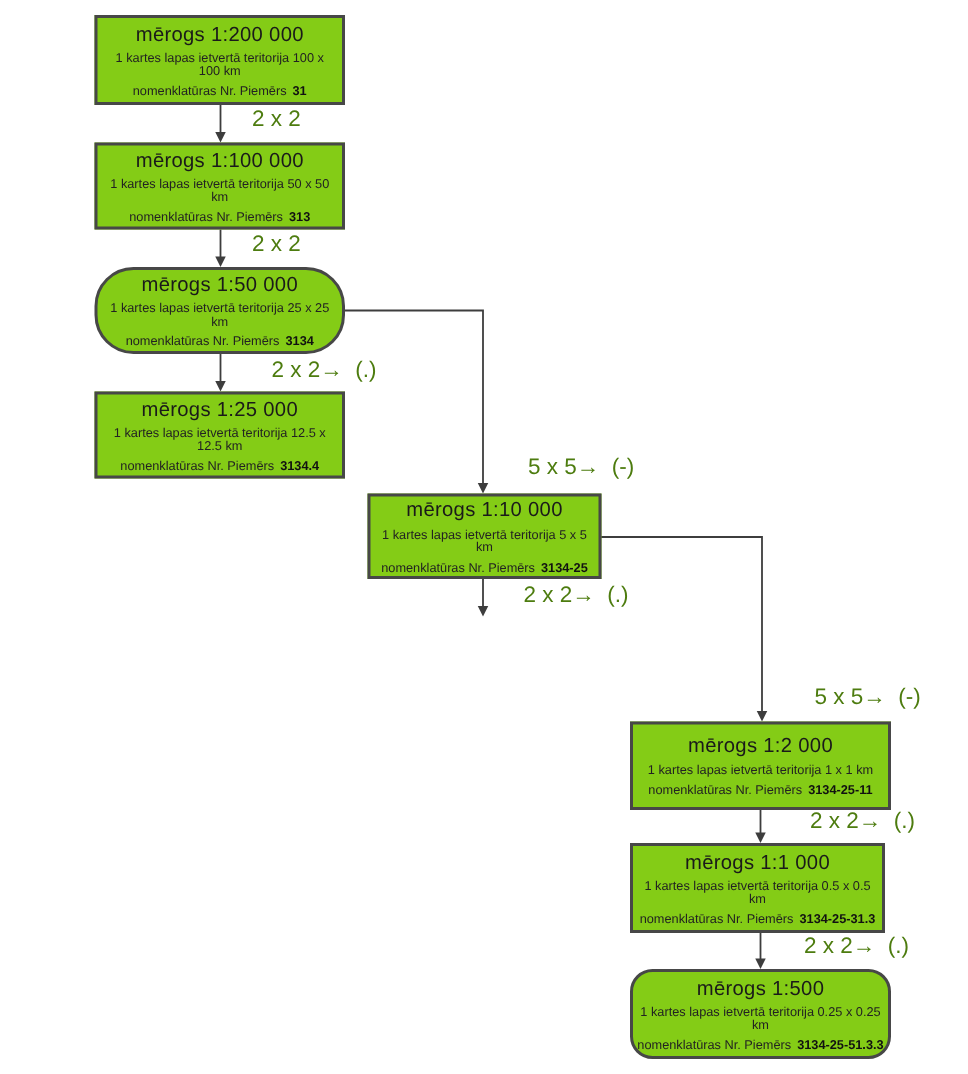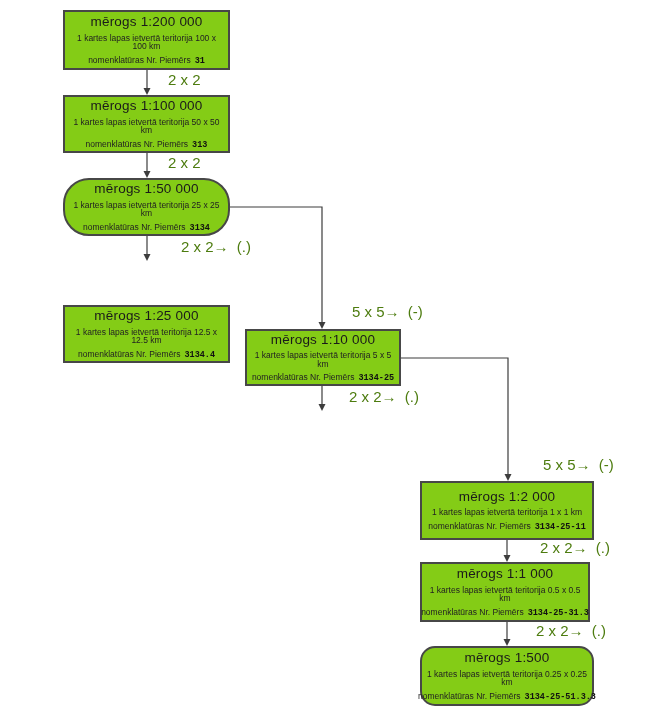--- a/index.html
+++ b/index.html
@@ -47,21 +47,20 @@
   .node .nomen {
     font-size: 8.5px;
     color: #222222;
     line-height: 1;
     white-space: pre;
   }
   .node .nomen b {
     font-weight: bold;
     color: #111111;
     margin-left: 4px;
-    font-family: Liberation Mono, monospace;
   }
   .wire-label {
     position: absolute;
     font-size: 15px;
     color: #4d7c0f;
     white-space: pre;
     line-height: 1.1;
   }
 </style>
 </head>
@@ -103,21 +102,21 @@
     <div class="territory">1 kartes lapas ietvertā teritorija 50 x 50 km</div>
     <div class="nomen"><span>nomenklatūras Nr. Piemērs</span><b>313</b></div>
   </div>
 
   <div class="node" style="left:63px; top:178px; width:167px; height:58px;border-radius:26px;">
     <div class="scale">mērogs 1:50 000</div>
     <div class="territory">1 kartes lapas ietvertā teritorija 25 x 25 km</div>
     <div class="nomen"><span>nomenklatūras Nr. Piemērs</span><b>3134</b></div>
   </div>
 
-  <div class="node" style="left:63px; top:261px; width:167px; height:58px;margin-top:44px;">
+  <div class="node" style="left:63px; top:261px; width:167px; height:58px;">
     <div class="scale">mērogs 1:25 000</div>
     <div class="territory">1 kartes lapas ietvertā teritorija 12.5 x 12.5 km</div>
     <div class="nomen"><span>nomenklatūras Nr. Piemērs</span><b>3134.4</b></div>
   </div>
 
   <div class="node" style="left:245px; top:329px; width:156px; height:57px;">
     <div class="scale">mērogs 1:10 000</div>
     <div class="territory">1 kartes lapas ietvertā teritorija 5 x 5 km</div>
     <div class="nomen"><span>nomenklatūras Nr. Piemērs</span><b>3134-25</b></div>
   </div>

